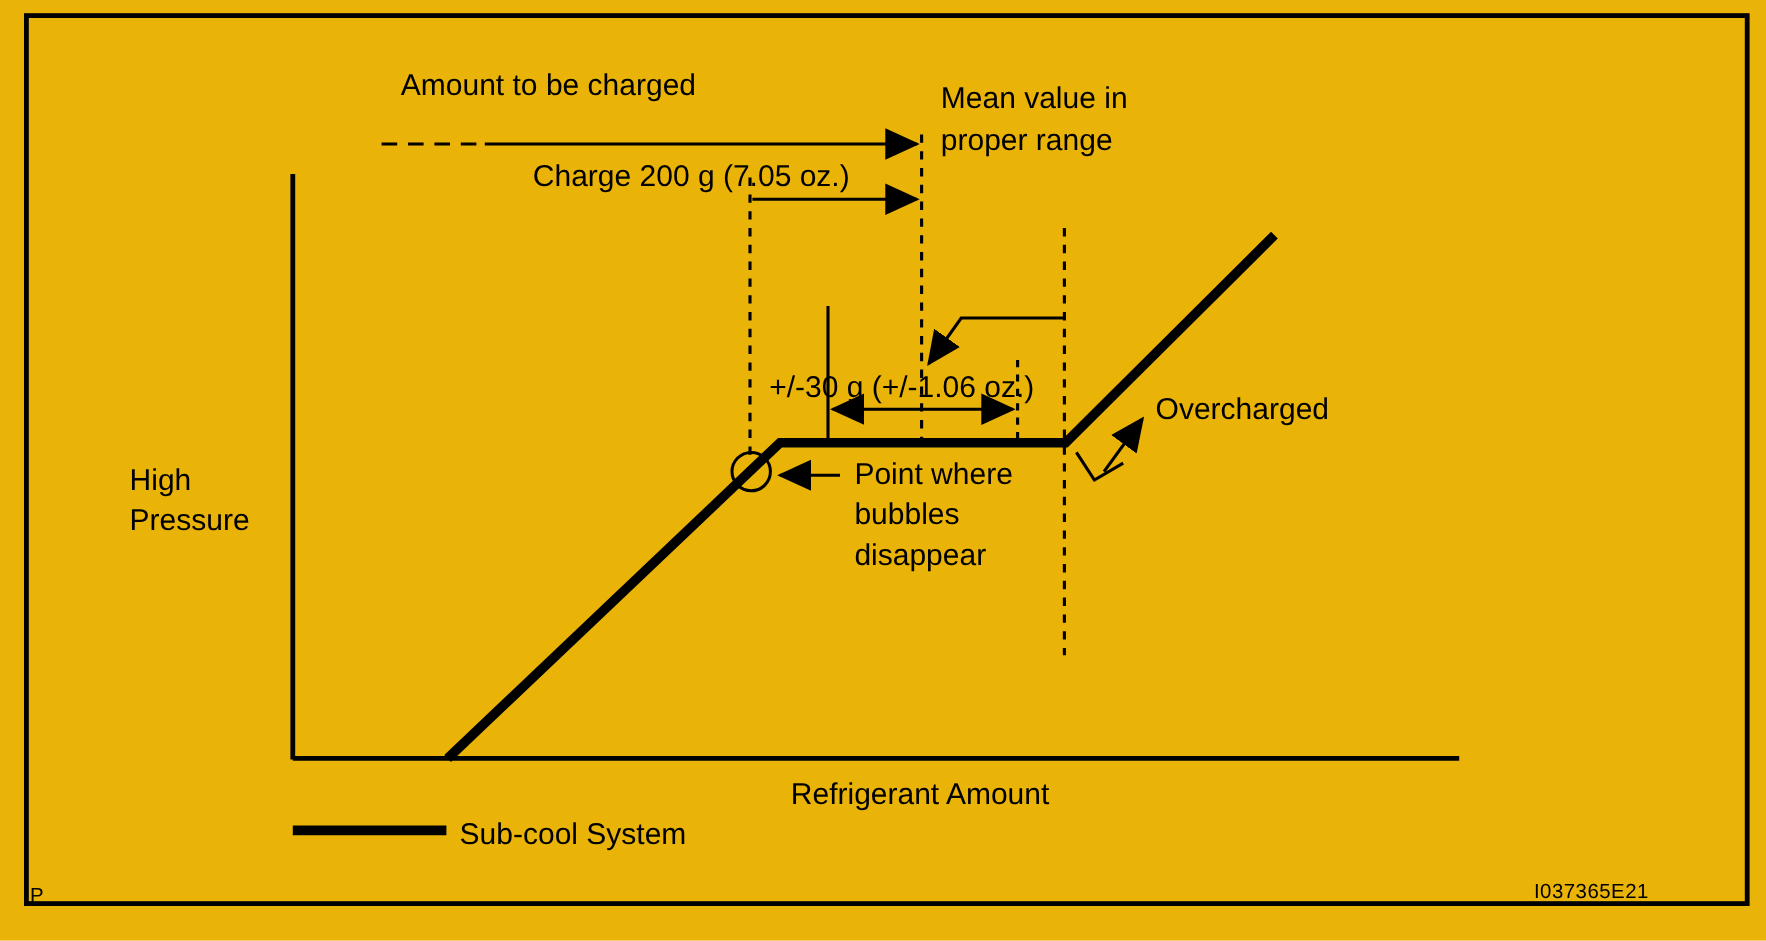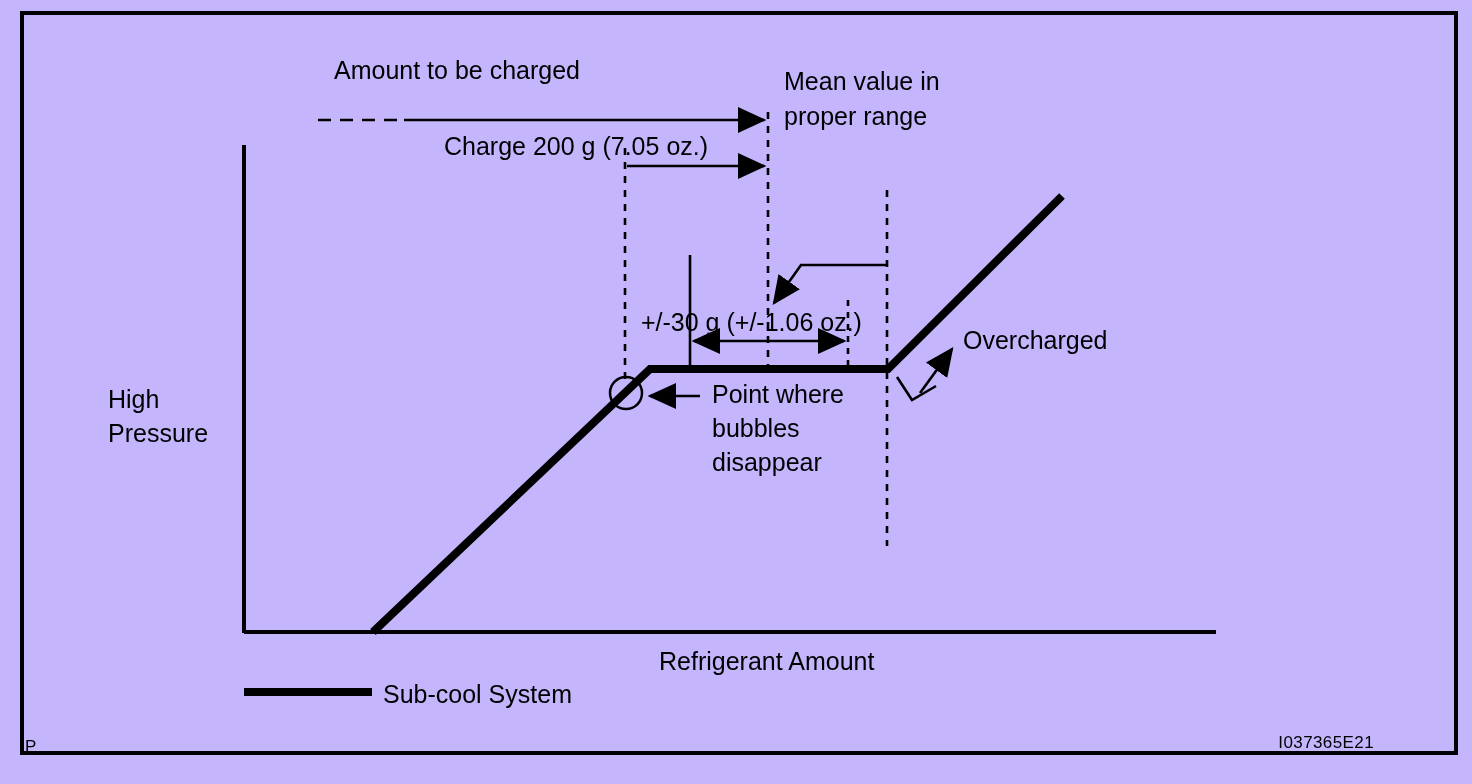--- a/index.html
+++ b/index.html
@@ -8,21 +8,21 @@
     padding: 0;
     background: #ffffff;
   }
   body {
     font-family: "Liberation Sans", sans-serif;
   }
   #figure-root {
     position: relative;
     width: 1472px;
     height: 784px;
-    background: #c4b5fd;
+    background: #eab308;
     overflow: hidden;
   }
   #figure-svg {
     position: absolute;
     top: 0;
     left: 0;
     width: 1472px;
     height: 784px;
     display: block;
   }

